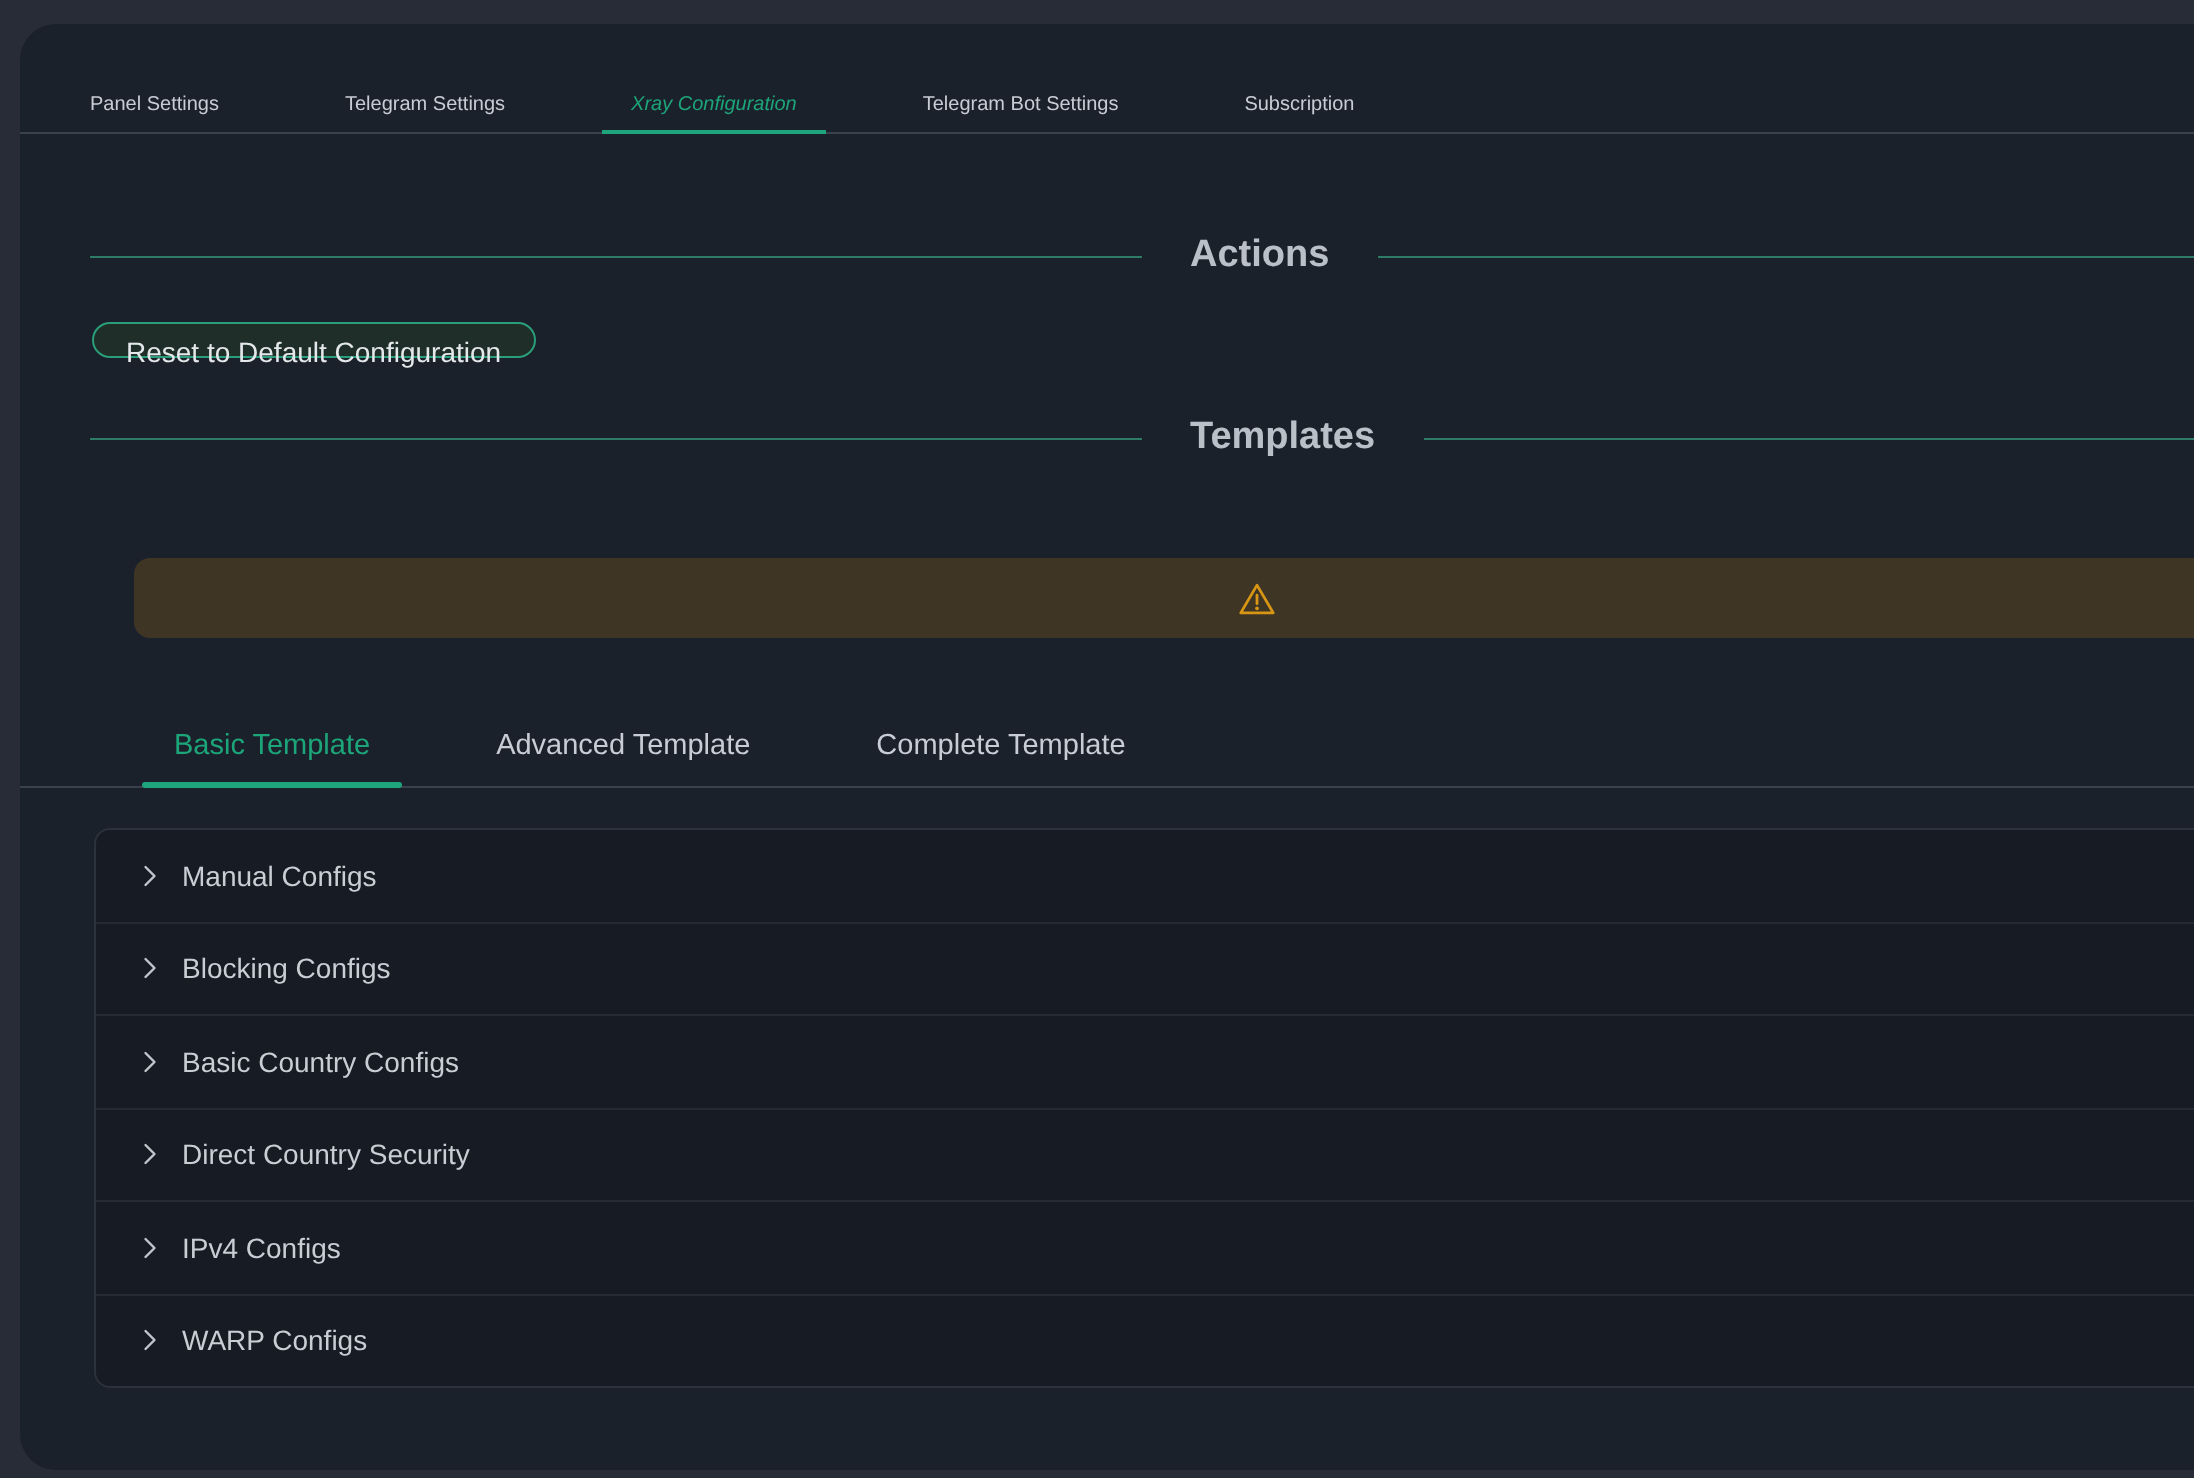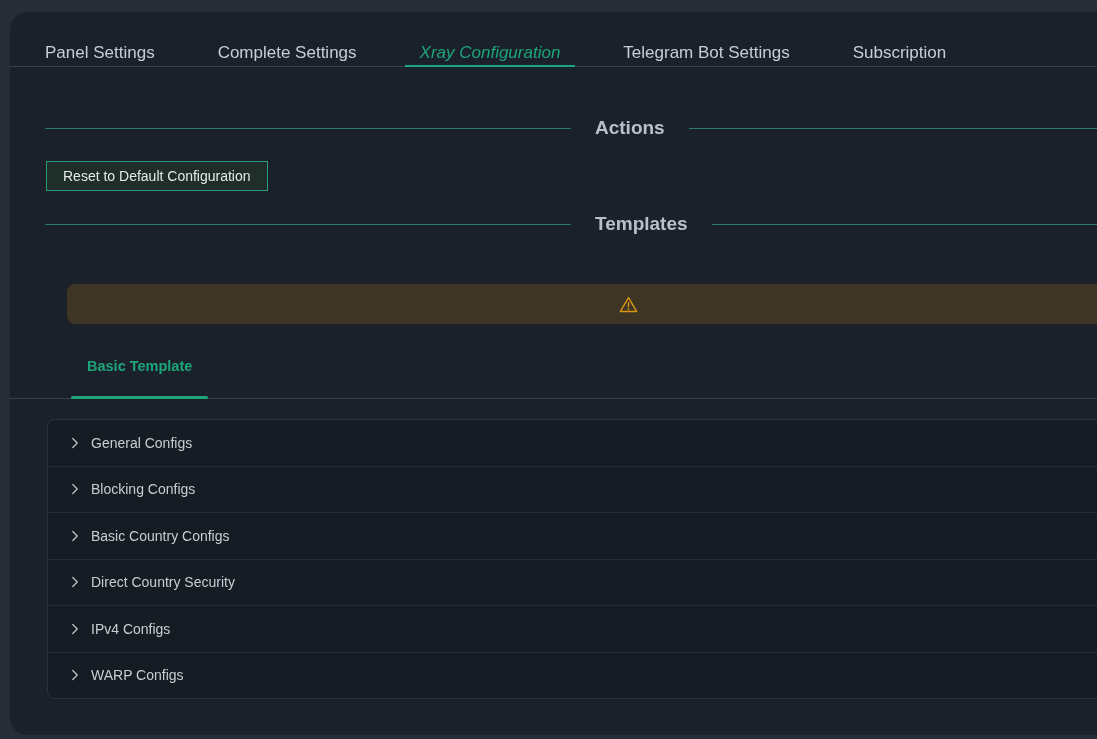--- a/index.html
+++ b/index.html
@@ -15,58 +15,58 @@
   }
   
   .tabbar{
     height:55px;box-sizing:border-box;padding:27px 0 0 20px;
     border-bottom:1px solid #3a414d;
     display:flex;align-items:center;
   }
   .tab{
     position:relative;height:100%;display:flex;align-items:center;
     padding:0 15px;margin-right:33px;
-    font-size:17px;font-weight:500;color:#c8cdd5;cursor:pointer;white-space:nowrap;
+    font-size:10px;font-weight:500;color:#c8cdd5;cursor:pointer;white-space:nowrap;
   }
   .tab.active{color:#1da57a;font-style:italic;}
   .tab.active::after{
     content:'';position:absolute;left:0;right:0;bottom:-1px;height:2px;
     background:#1ea57c;
   }
   
   .divider{display:flex;align-items:center;height:22px;margin-left:35px;}
   .divider.actions{margin-top:50px;}
   .divider.templates{margin-top:22px;}
   .dline{height:1px;background:#2e7c66;}
   .dline.left{width:526px;}
   .dline.right{flex:1;}
   .dtext{padding:0 24px;color:#bac0c8;font-weight:700;font-size:19px;white-space:nowrap;}
   
   .reset-btn{
-    display:inline-block;margin:22px 0 0 36px;height:30px;padding:0 16px;
-    background:#1f2e29;border:1px solid #2a9e7a;border-radius:0;
+    display:inline-block;margin:22px 0 0 36px;height:18px;padding:0 16px;
+    background:#1f2e29;border:1px solid #2a9e7a;border-radius:13px;
     color:#e4e8ea;font-size:14px;font-family:inherit;cursor:pointer;line-height:28px;
   }
   
   .alert{
     margin:49px 0 0 57px;width:1122px;height:40px;border-radius:8px;
     background:#3e3525;color:#d89614;font-size:14.5px;
     display:flex;align-items:center;justify-content:center;gap:9px;
   }
   .alert .icon{display:flex;align-items:center;}
   
   .subtabbar{
     height:75px;box-sizing:border-box;padding:34px 0 0 61px;
     border-bottom:1px solid #3a414d;
     display:flex;align-items:center;
   }
   .stab{
-    position:relative;height:100%;display:flex;
+    position:relative;height:100%;display:flex;align-items:center;
     padding:0 16px;margin-right:31px;
-    font-size:14.5px;font-weight:700;color:#c8cdd5;cursor:pointer;white-space:nowrap;
+    font-size:14.5px;font-weight:400;color:#c8cdd5;cursor:pointer;white-space:nowrap;
   }
   .stab.active{color:#1da57a;}
   .stab.active::after{
     content:'';position:absolute;left:0;right:0;bottom:-1px;height:3px;
     background:#1ea57c;border-radius:2px;
   }
   
   .collapse{
     margin:20px 0 0 37px;width:1163px;box-sizing:border-box;
     background:#161b24;border:1px solid #2c323d;border-radius:8px;
@@ -83,21 +83,21 @@
 <body>
 
 <div class="card">
 
   
   <div class="tabbar">
     <div class="tab">
       <span>Panel Settings</span>
     </div>
     <div class="tab">
-      <span>Complete Settings</span>
+      <span>Telegram Settings</span>
     </div>
     <div class="tab active">
       <span>Xray Configuration</span>
     </div>
     <div class="tab">
       <span>Telegram Bot Settings</span>
     </div>
     <div class="tab">
       <span>Subscription</span>
     </div>
@@ -129,31 +129,37 @@
         <circle cx="12" cy="17" r="1.2" fill="#d89614"></circle>
       </svg>
     </span>
   </div>
 
   
   <div class="subtabbar">
     <div class="stab active">
       <span>Basic Template</span>
     </div>
+    <div class="stab">
+      <span>Advanced Template</span>
+    </div>
+    <div class="stab">
+      <span>Complete Template</span>
+    </div>
   </div>
 
   
   <div class="collapse">
     <div class="c-item">
       <span class="chev">
         <svg width="12" height="12" viewBox="0 0 16 16">
             <path d="M5 2 L11 8 L5 14" fill="none" stroke="currentColor" stroke-width="1.6" stroke-linecap="round" stroke-linejoin="round"></path>
           </svg>
       </span>
-      <span>General Configs</span>
+      <span>Manual Configs</span>
     </div>
     <div class="c-item">
       <span class="chev">
         <svg width="12" height="12" viewBox="0 0 16 16">
             <path d="M5 2 L11 8 L5 14" fill="none" stroke="currentColor" stroke-width="1.6" stroke-linecap="round" stroke-linejoin="round"></path>
           </svg>
       </span>
       <span>Blocking Configs</span>
     </div>
     <div class="c-item">

